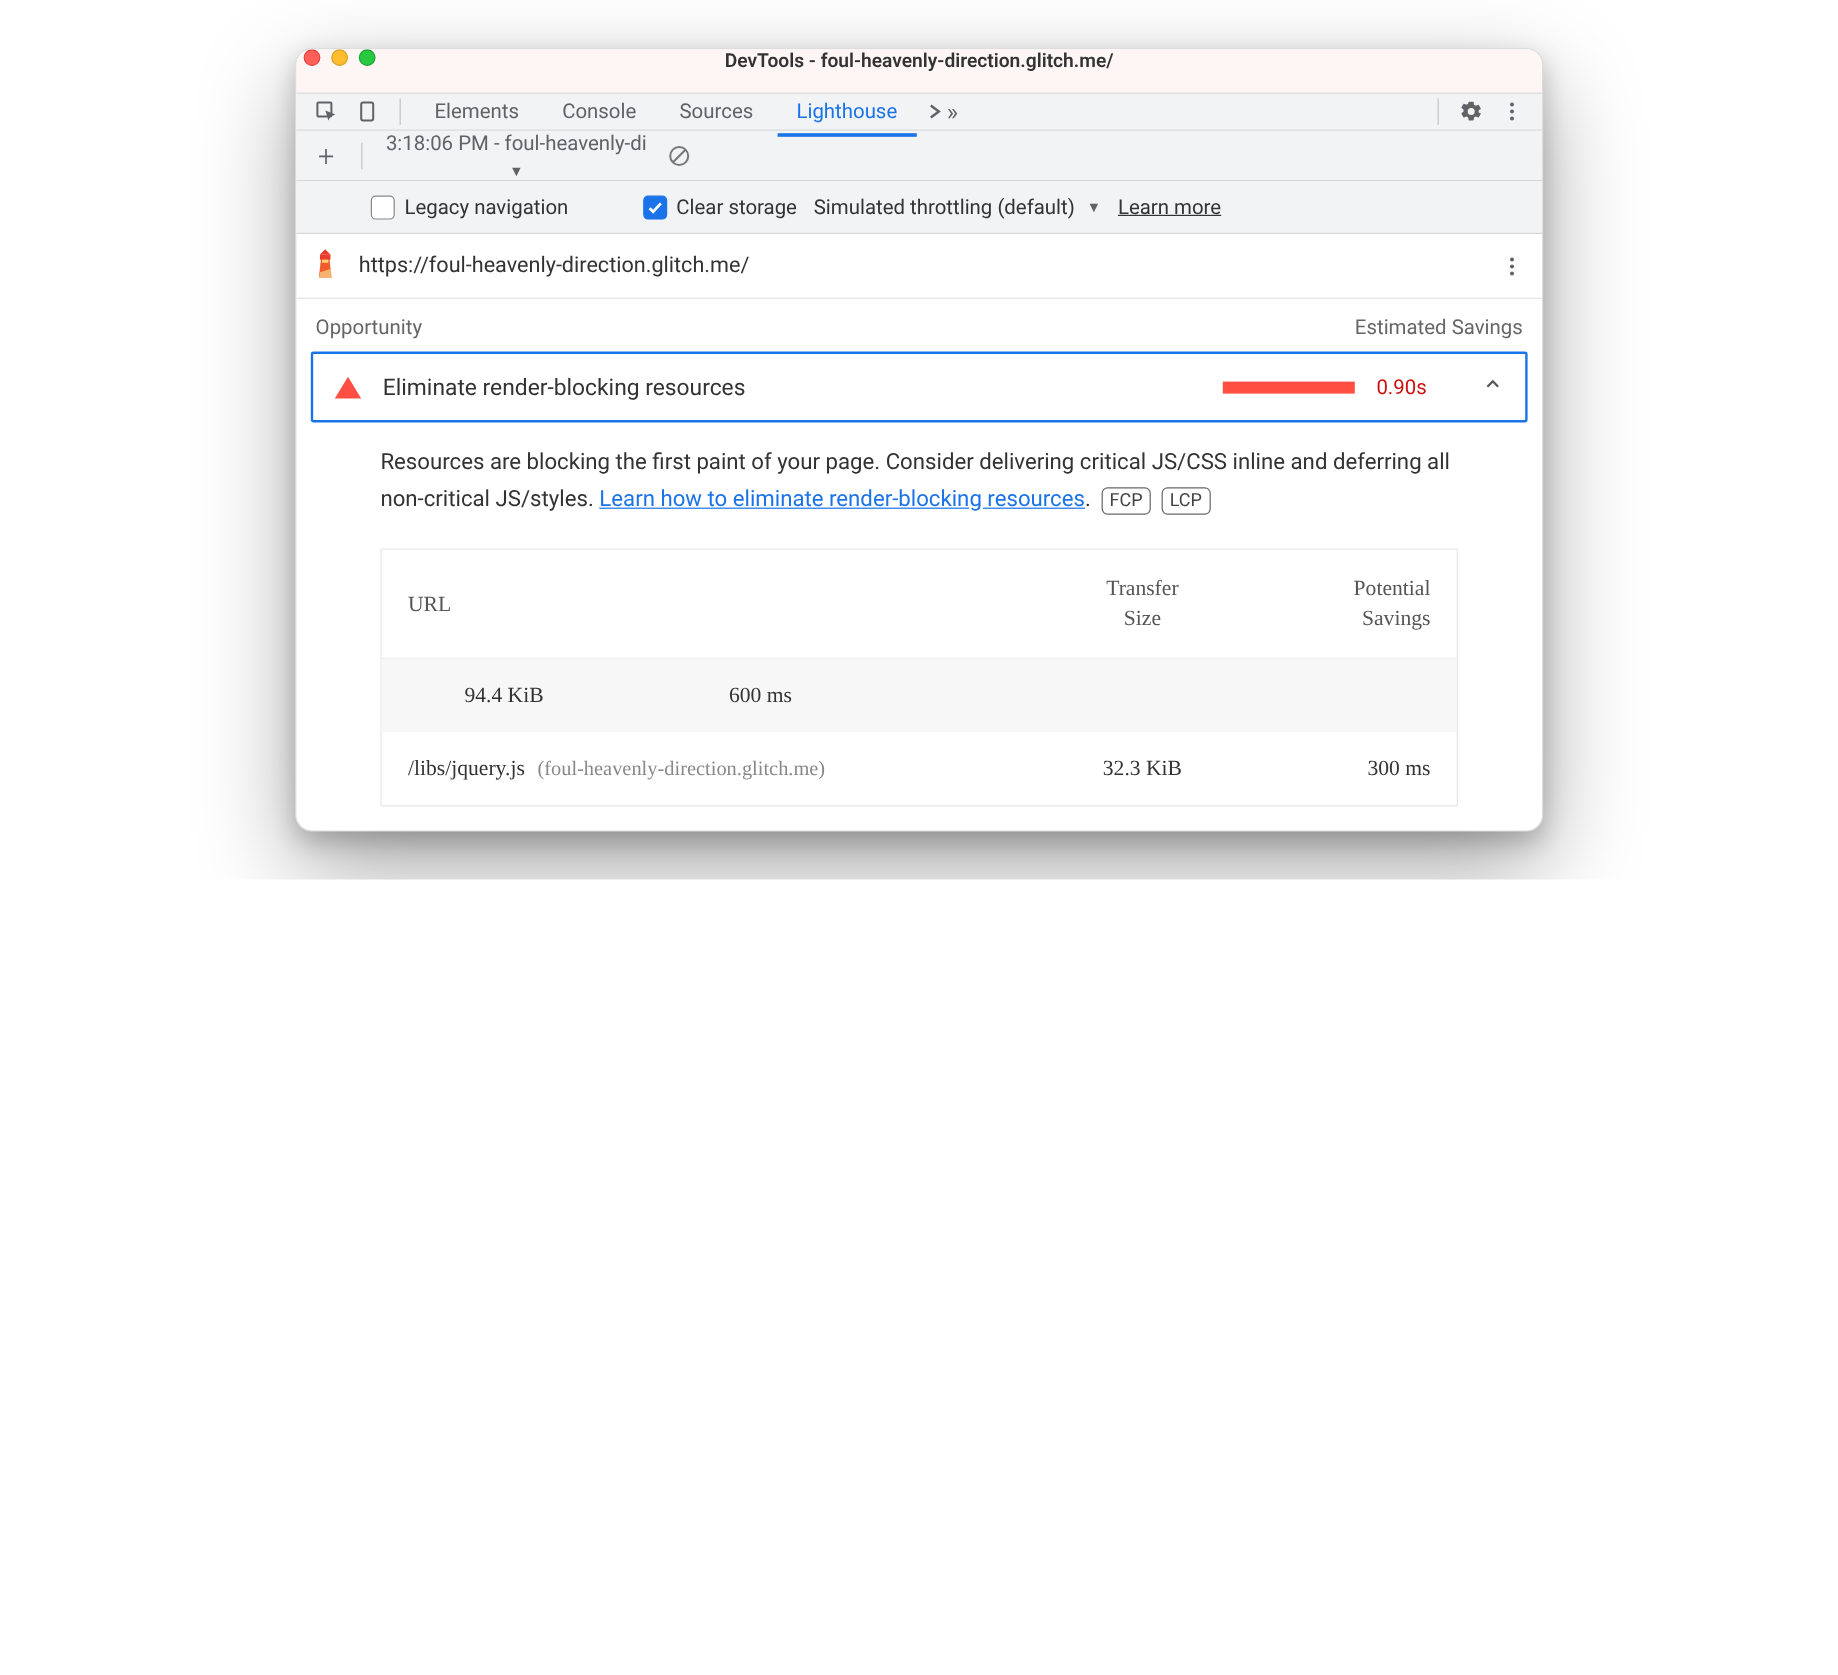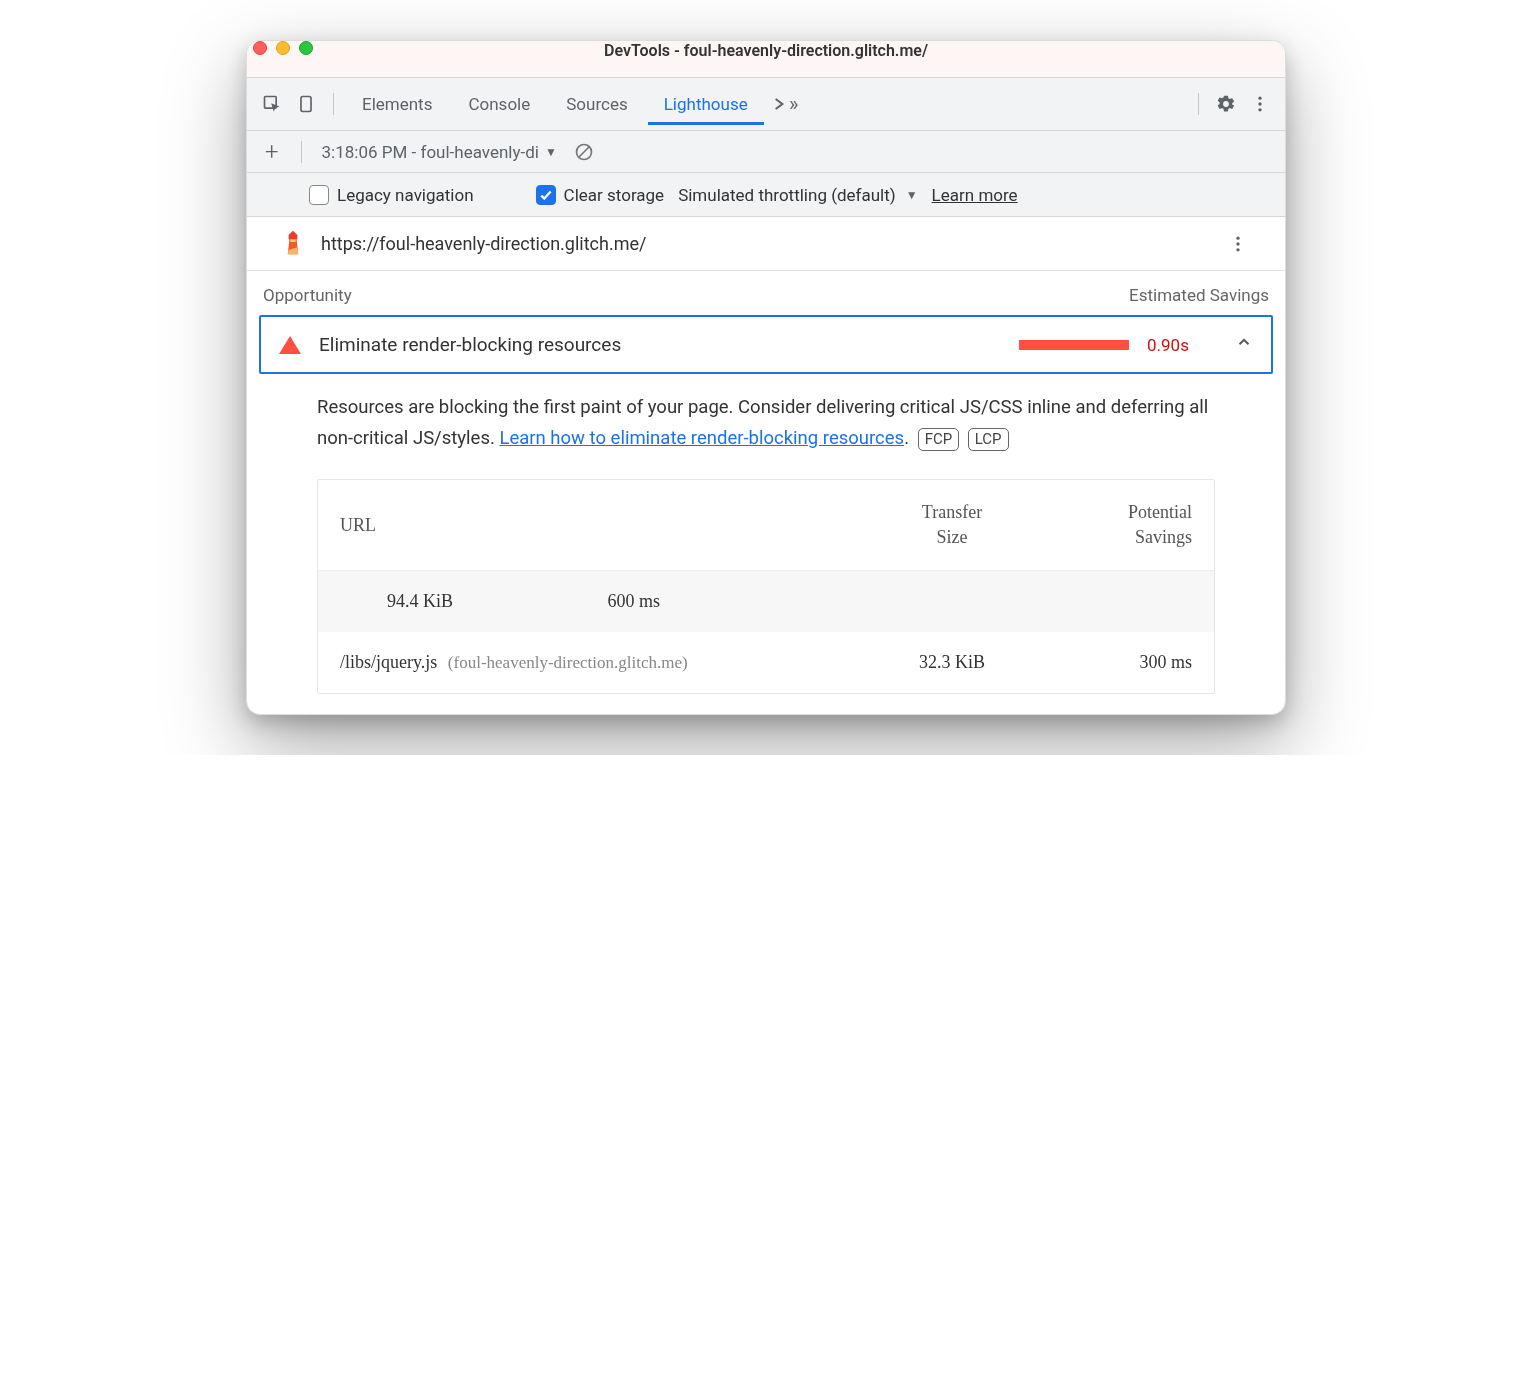--- a/index.html
+++ b/index.html
@@ -29,21 +29,21 @@
     position: relative;
   }
   .traffic { display: flex; gap: 9px; }
   .dot { width: 14px; height: 14px; border-radius: 50%; }
   .dot.red { background: #ff5f57; border:1px solid #e04640;}
   .dot.yellow { background: #febc2e; border:1px solid #d8a023;}
   .dot.green { background: #28c840; border:1px solid #1ca22e;}
   .title { position:absolute; left:0; right:0; text-align:center; font-size:16px; font-weight:600; color:#333; pointer-events:none;}
   
   .tabs-row {
-    height: 54px;
+    height: 32px;
     background: #f1f3f4;
     border-top: 1px solid #d6d6d6;
     border-bottom: 1px solid #d6d6d6;
     display: flex;
     align-items: center;
     padding: 0 10px;
     gap: 4px;
     color: #5f6368;
     font-size: 17px;
   }
@@ -59,21 +59,21 @@
     background: #f1f3f4;
     border-bottom: 1px solid #d6d6d6;
     display:flex;
     align-items:center;
     padding: 0 10px;
     gap: 6px;
     color:#5f6368;
     font-size: 17px;
   }
   .plus { font-size:24px; font-weight:300; color:#5f6368; padding:0 8px;}
-  .dropdown-report { display:flex; align-items:center; gap:6px; padding:0 6px; max-width:320px; overflow:hidden; white-space:nowrap;}
+  .dropdown-report { display:flex; align-items:center; gap:6px; padding:0 6px; max-width:320px; overflow:hidden; white-space:nowrap;flex-direction:column;}
   .tri-down { font-size:12px; color:#5f6368;}
   .clear-circle svg{ width:20px; height:20px; stroke:#777;}
   
   .options-row {
     height: 44px;
     background: #f1f3f4;
     border-bottom: 1px solid #d6d6d6;
     display:flex;
     align-items:center;
     padding: 0 14px;
@@ -84,21 +84,21 @@
   .chk { display:inline-flex; align-items:center; gap:8px;padding-left:48px;}
   .chkbox { width:20px; height:20px; border:1.5px solid #888; border-radius:4px; display:inline-flex; align-items:center; justify-content:center; background:#fff;}
   .chkbox.checked { background:#1a73e8; border-color:#1a73e8; color:#fff; }
   .chkbox.checked svg { width:14px; height:14px; }
   .learn-link { text-decoration: underline; color:#333;}
   
   .url-row {
     height: 54px;
     display:flex;
     align-items:center;
-    padding: 0 32px;
+    padding: 0 10px;
     gap: 14px;
     border-bottom: 1px solid #e3e3e3;
     font-size: 18px;
     color:#333;
   }
   .lh-icon svg { width:28px; height:28px;}
   .more-v { margin-left:auto; }
   
   .opp-header {
     display:flex;

